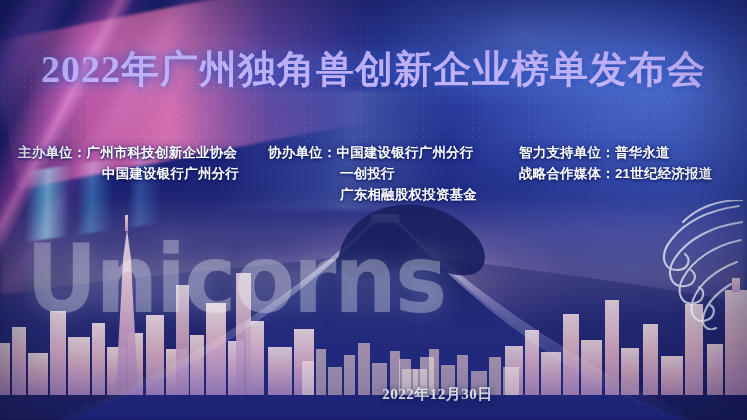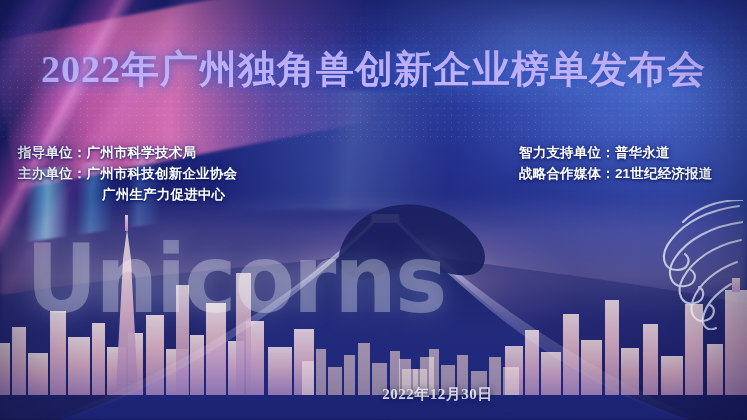--- a/index.html
+++ b/index.html
@@ -328,25 +328,29 @@
       <path d="M150,0 C124,0 104,8 90,22"></path>
     </g>
   </svg>
 
   <div class="watermark">Unicorns</div>
 
   <div class="title">2022年广州独角兽创新企业榜单发布会</div>
 
   <div class="credits">
     <div class="col col-left">
-      <span class="line">指导单位：广州市科学技术局</span>
       <span class="line">主办单位：广州市科技创新企业协会</span>
-      <span class="line indent-l">广州生产力促进中心</span>
+      <span class="line indent-l">中国建设银行广州分行</span>
     </div>
 
+    <div class="col col-mid">
+      <span class="line">协办单位：中国建设银行广州分行</span>
+      <span class="line indent-m">一创投行</span>
+      <span class="line indent-m">广东相融股权投资基金</span>
+    </div>
 
     <div class="col col-right">
       <span class="line">智力支持单位：普华永道</span>
       <span class="line">战略合作媒体：21世纪经济报道</span>
     </div>
   </div>
 
   <div class="date">
     <span class="date-inner">2022年12月30日</span>
   </div>

